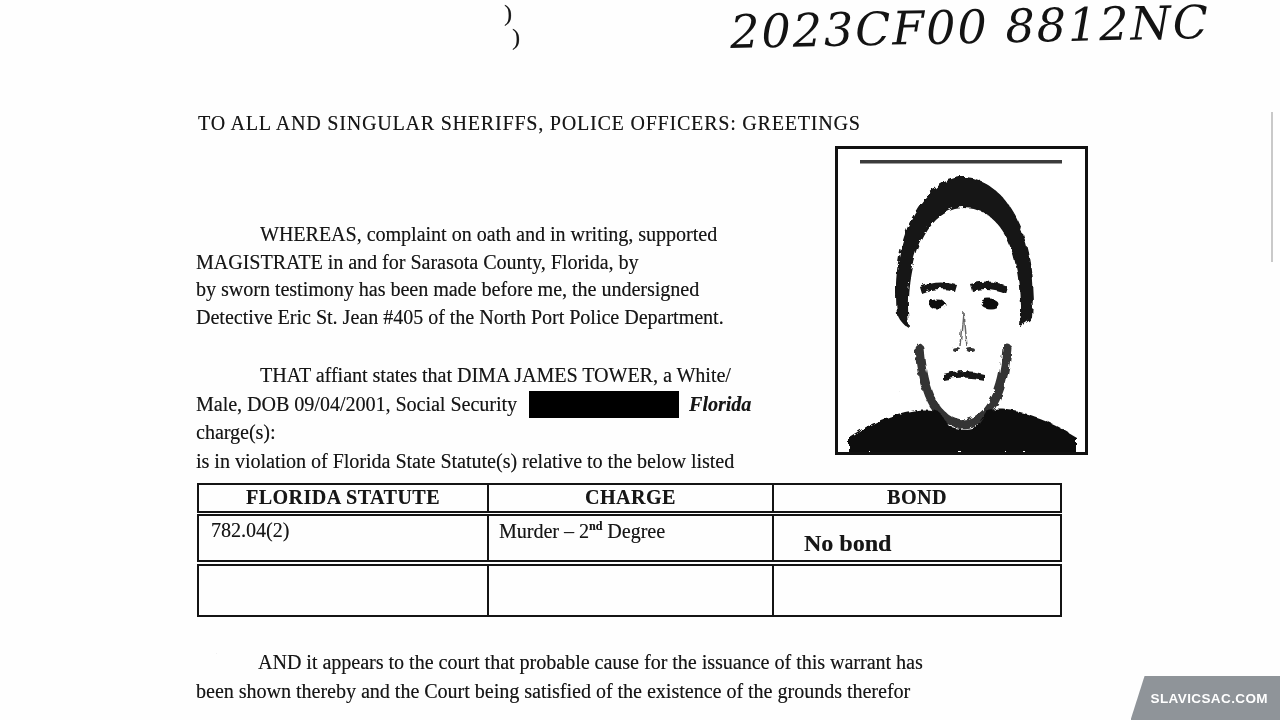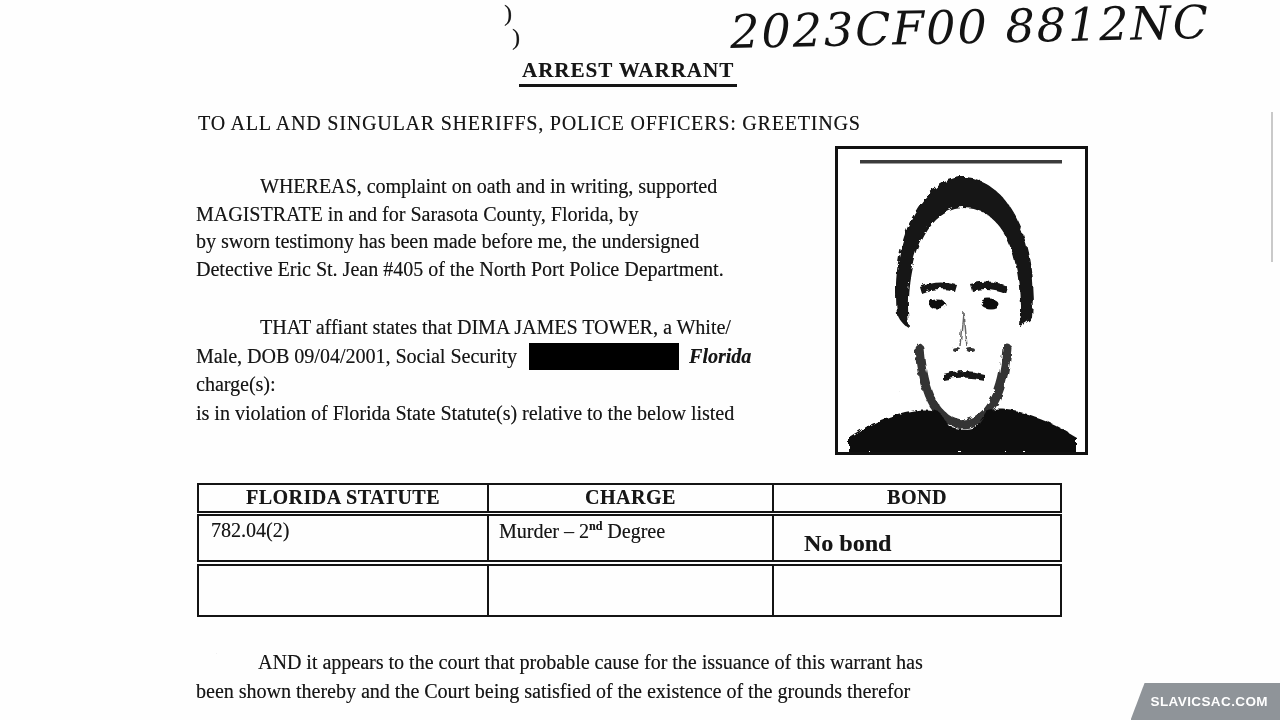--- a/index.html
+++ b/index.html
@@ -21,21 +21,21 @@
   }
   .doc-title {
     left:519px; top:58px; font-size:21px; font-weight:700; letter-spacing:1px;
     border-bottom:3px solid #151515; padding:0 3px 1px 3px;
   }
   .salutation { left:198px; top:112px; font-size:20px; letter-spacing:0.8px; }
 
   .para { position:absolute; font-size:20px; }
   .para .line { white-space:pre; }
   .whereas { left:196px; top:173px; line-height:27.5px; }
-  .indent { padding-left:64px; }
+  .indent { padding-left:64px;margin-top:48px; }
   .affiant { left:196px; top:313px; line-height:28.5px; }
   .closing { left:196px; top:648px; line-height:29px; }
   .indent2 { padding-left:62px; }
 
   .redaction {
     display:inline-block; width:150px; height:27px; background:#000;
     vertical-align:-7px; margin:0 10px 0 12px;
   }
   .florida { font-weight:700; font-style:italic; }
 
@@ -63,38 +63,37 @@
   .charge-cell sup { font-size:12px; font-weight:700; }
   .bond-cell { padding:14px 0 0 30px; font-size:24px; font-weight:700; }
 
   .edge-line { position:absolute; left:1271px; top:112px; width:2px; height:150px; background:#8a8a8a; opacity:0.45; }
 
   .watermark-wedge {
     position:absolute; right:114px; bottom:0; width:28px; height:28px;
     background:#c9cbcd; clip-path:polygon(100% 0, 100% 100%, 0 100%);
   }
   .watermark {
-    position:absolute; right:0; bottom:0; height:37px; padding:0 12px 0 20px;
+    position:absolute; right:0; bottom:0; height:44px; padding:0 12px 0 20px;
     background:#8f9499; clip-path:polygon(14px 0, 100% 0, 100% 100%, 0 100%);
     display:flex; align-items:center;
     font-family:"Liberation Sans", sans-serif; font-size:13.5px; font-weight:700;
     color:#ffffff; letter-spacing:0.4px;
   }
   .noise-layer { position:absolute; left:0; top:0; pointer-events:none; z-index:6; }
 </style>
 </head>
 <body>
 
 <div class="page">
 
   <div class="abs txt paren paren1">)</div>
   <div class="abs txt paren paren2">)</div>
   <div class="abs case-number">2023CF00 8812NC</div>
 
-  <div class="abs txt doc-title">ARREST WARRANT</div>
   <div class="abs txt salutation">TO ALL AND SINGULAR SHERIFFS, POLICE OFFICERS: GREETINGS</div>
 
   <div class="para txt whereas">
     <div class="line indent">WHEREAS, complaint on oath and in writing, supported</div>
     <div class="line">MAGISTRATE in and for Sarasota County, Florida, by</div>
     <div class="line">by sworn testimony has been made before me, the undersigned</div>
     <div class="line">Detective Eric St. Jean #405 of the North Port Police Department.</div>
   </div>
 
   <div class="photo-frame">

